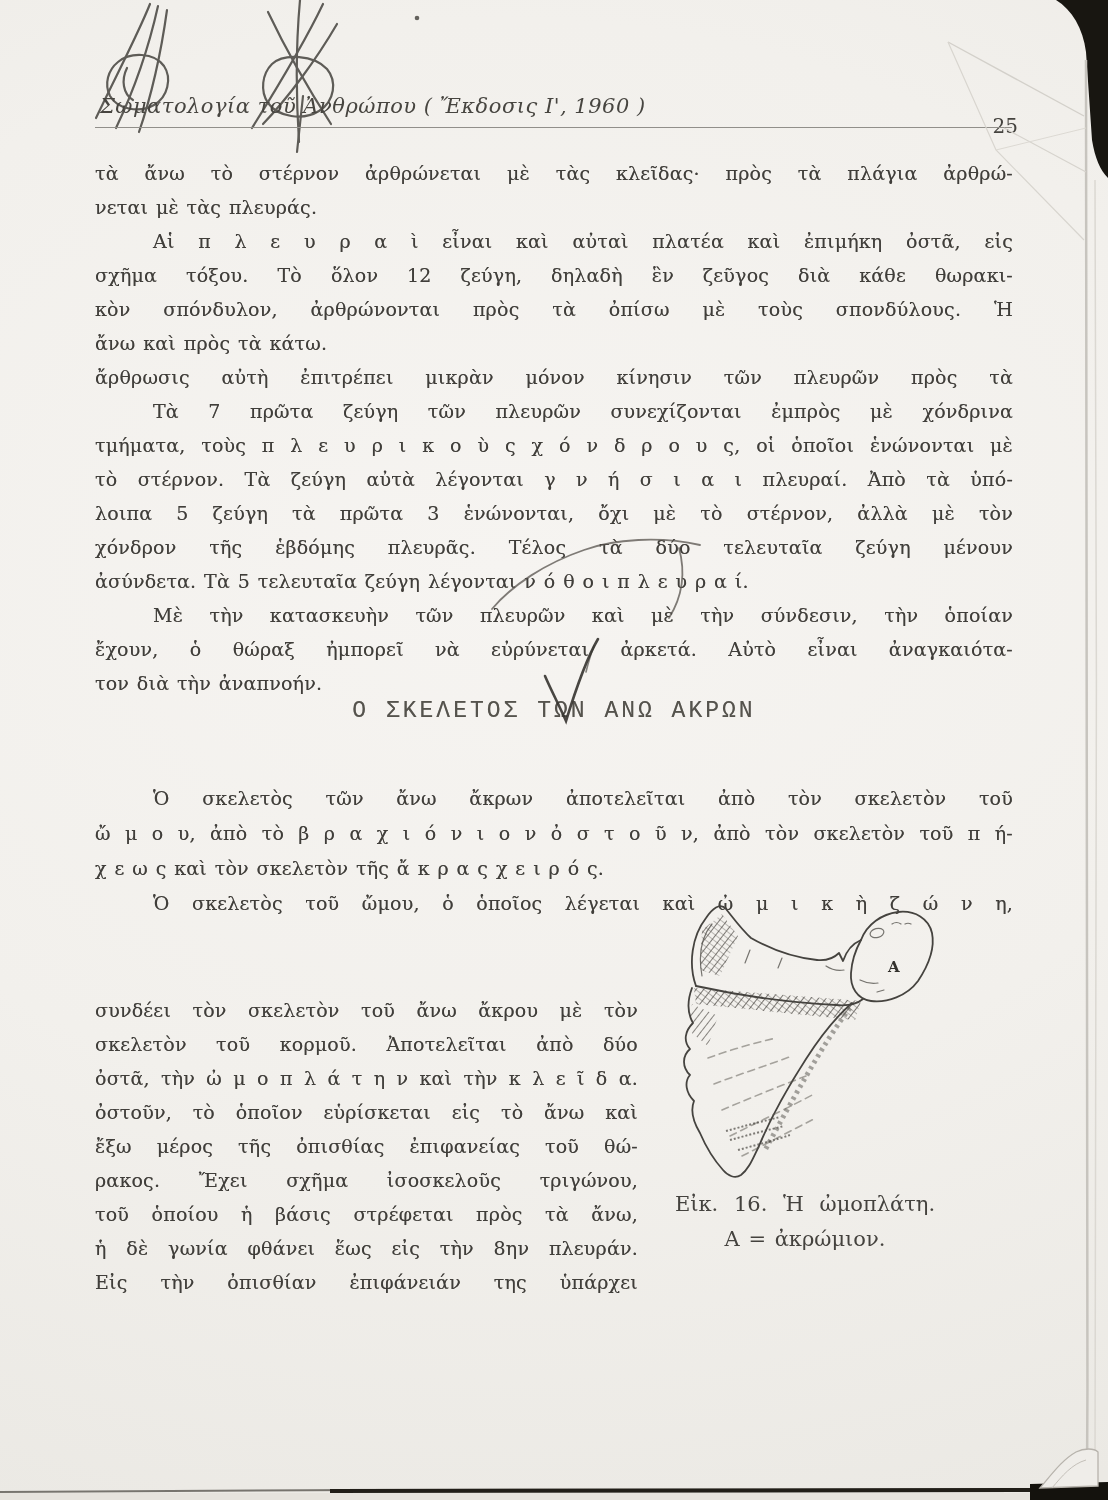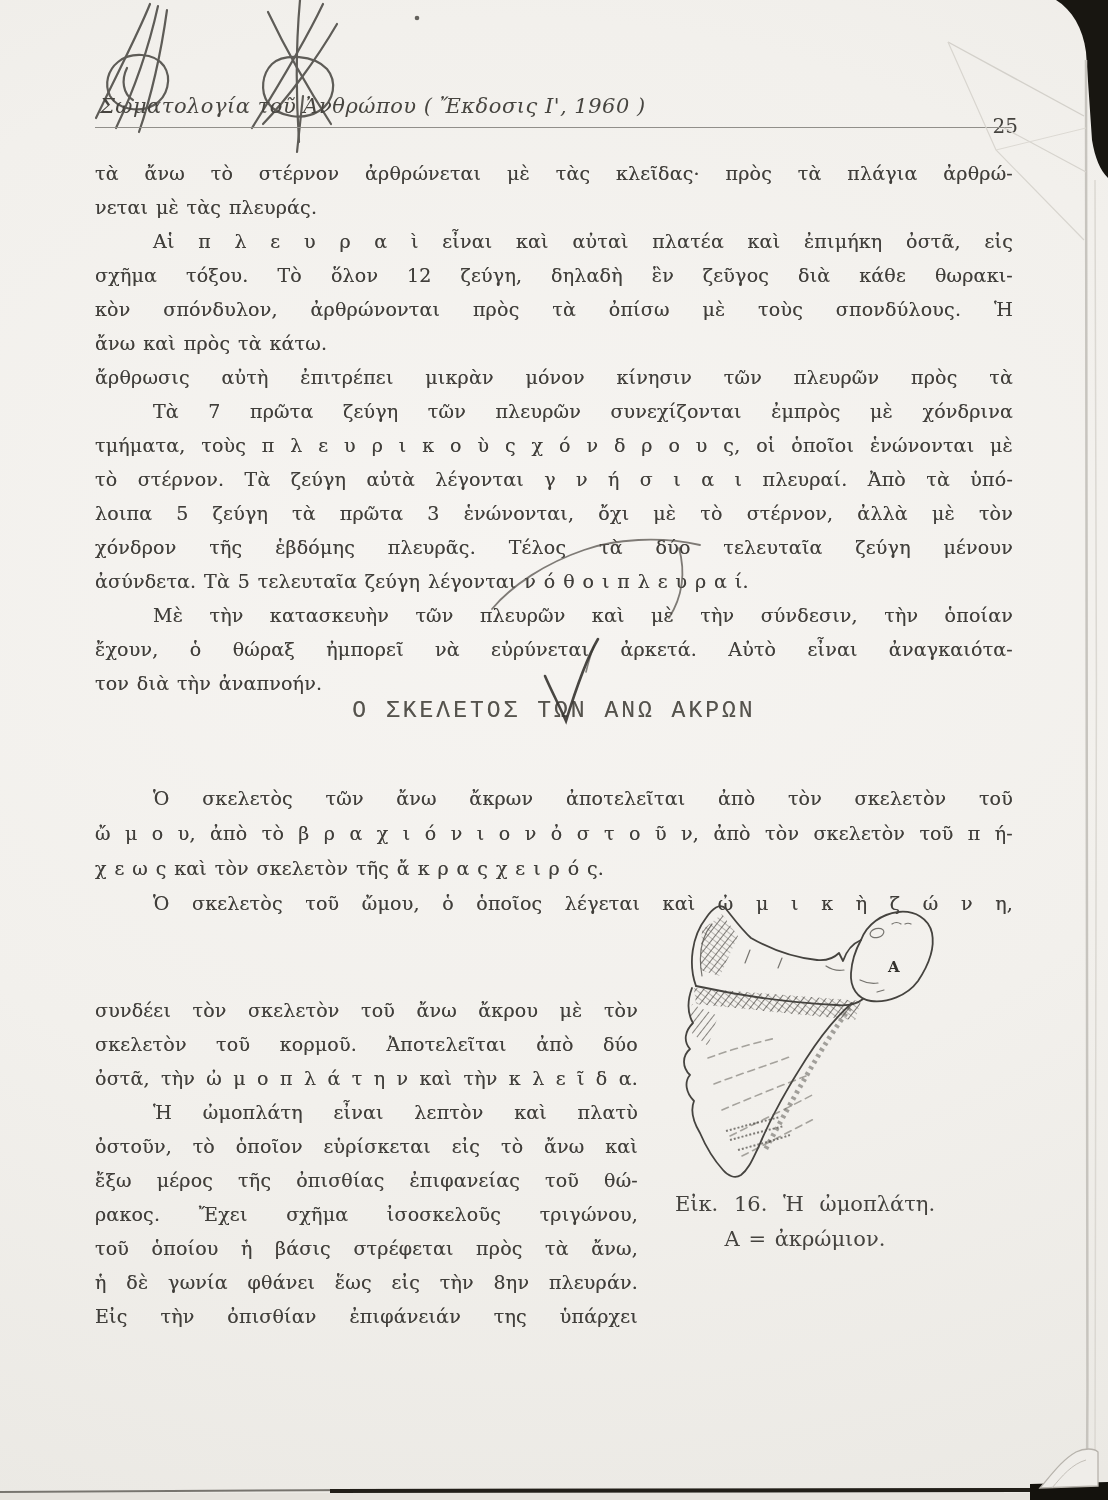--- a/index.html
+++ b/index.html
@@ -102,21 +102,20 @@
     <div class="ln ind">Ὁ σκελετὸς τῶν ἄνω ἄκρων ἀποτελεῖται ἀπὸ τὸν σκελετὸν τοῦ</div>
     <div class="ln">ὤ μ ο υ, ἀπὸ τὸ β ρ α χ ι ό ν ι ο ν  ὀ σ τ ο ῦ ν, ἀπὸ τὸν σκελετὸν τοῦ π ή-</div>
     <div class="ln sh">χ ε ω ς  καὶ τὸν σκελετὸν τῆς ἄ κ ρ α ς  χ ε ι ρ ό ς.</div>
     <div class="ln ind">Ὁ σκελετὸς τοῦ ὤμου, ὁ ὁποῖος λέγεται καὶ ὠ μ ι κ ὴ  ζ ώ ν η,</div>
   </div>
 
   <div class="abs tblock" id="block3">
     <div class="ln">συνδέει τὸν σκελετὸν τοῦ ἄνω ἄκρου μὲ τὸν</div>
     <div class="ln">σκελετὸν τοῦ κορμοῦ. Ἀποτελεῖται ἀπὸ δύο</div>
     <div class="ln">ὀστᾶ, τὴν ὠ μ ο π λ ά τ η ν  καὶ τὴν κ λ ε ῖ δ α.</div>
-    <div class="ln ind">Ἡ ὠμοπλάτη εἶναι λεπτὸν καὶ πλατὺ</div>
     <div class="ln">ὀστοῦν, τὸ ὁποῖον εὑρίσκεται εἰς τὸ ἄνω καὶ</div>
     <div class="ln">ἔξω μέρος τῆς ὀπισθίας ἐπιφανείας τοῦ θώ-</div>
     <div class="ln">ρακος. Ἔχει σχῆμα ἰσοσκελοῦς τριγώνου,</div>
     <div class="ln">τοῦ ὁποίου ἡ βάσις στρέφεται πρὸς τὰ ἄνω,</div>
     <div class="ln">ἡ δὲ γωνία φθάνει ἕως εἰς τὴν 8ην πλευράν.</div>
     <div class="ln">Εἰς τὴν ὀπισθίαν ἐπιφάνειάν της  ὑπάρχει</div>
   </div>
 
 
   <svg class="abs" style="left:630px;top:888px" width="330" height="302" viewBox="0 0 330 302">

